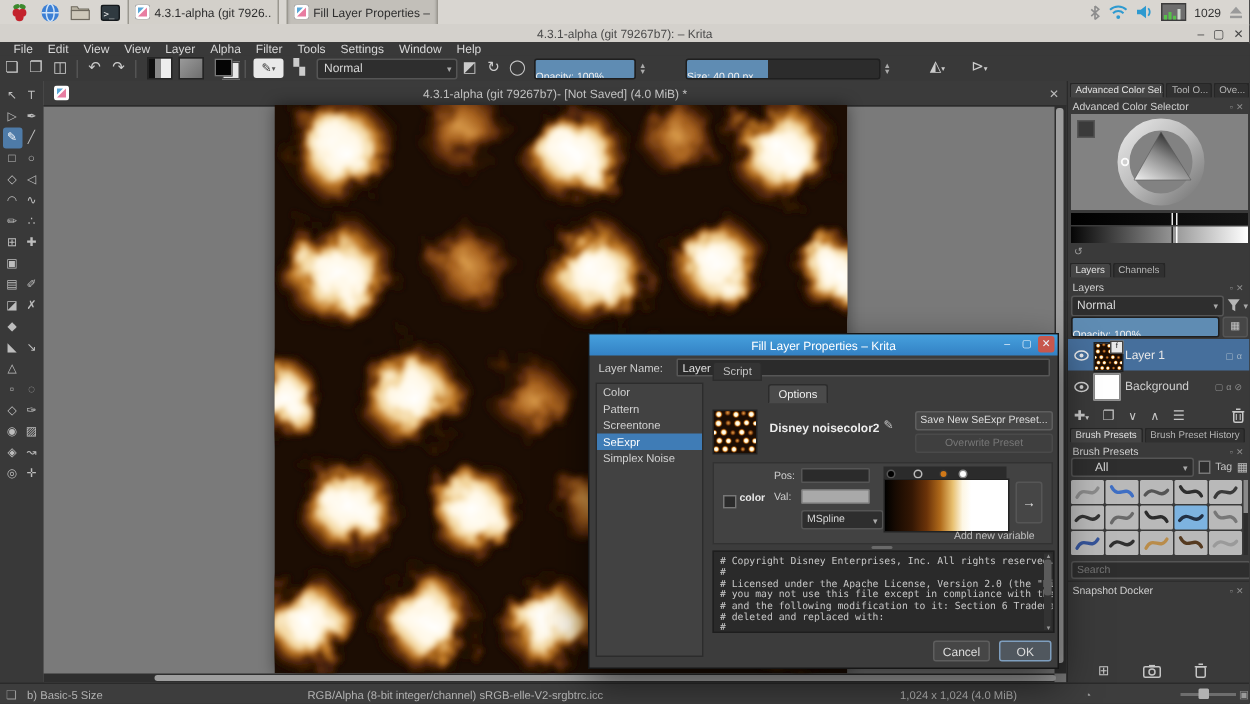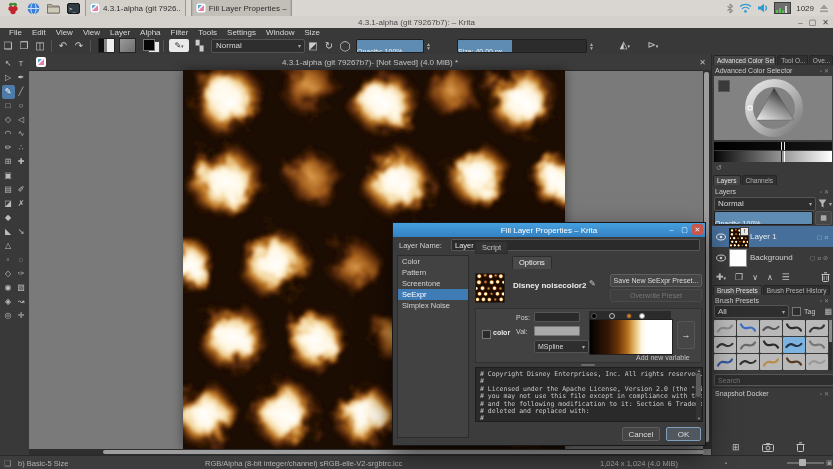--- a/index.html
+++ b/index.html
@@ -183,21 +183,21 @@
     <span>File</span>
     <span>Edit</span>
     <span>View</span>
     <span>View</span>
     <span>Layer</span>
     <span>Alpha</span>
     <span>Filter</span>
     <span>Tools</span>
     <span>Settings</span>
     <span>Window</span>
-    <span>Size</span>
+    <span>Help</span>
   </div>
 
   <div class="abs toolbar">
     <span class="ti">❏</span>
     <span class="ti">❐</span>
     <span class="ti">◫</span>
     <span class="tsep"></span>
     <span class="ti">↶</span>
     <span class="ti">↷</span>
     <span class="tsep"></span>
@@ -493,21 +493,21 @@
 
     <div class="dtabs abs" style="left:0;top:230px;width:122px;">
       <span class="dtab on">Brush Presets</span>
       <span class="dtab">Brush Preset History</span>
     </div>
     <div class="dhead abs" style="left:0;top:241px;width:116px;">
       <span>Brush Presets</span>
       <span class="hic">▫✕</span>
     </div>
     <div class="abs row" style="left:2px;top:251px;width:118px;height:13px;gap:3px;">
-      <span class="combo" style="width:70px;height:11px;padding-left:3px;">
+      <span class="combo" style="width:70px;height:11px;padding-left:15px;">
           <span>All</span>
           <span class="car">▾</span>
         </span>
       <span style="width:7px;height:7px;background:#2e2e2e;border:1px solid #777;"></span>
       <span style="font-size:7px;color:#c5c5c5;">Tag</span>
       <span style="margin-left:auto;font-size:8px;color:#bbb;">▦</span>
     </div>
     <div class="bgrid">
       <div class="bcell">
           <svg width="20" height="14" viewBox="0 0 22 16">

